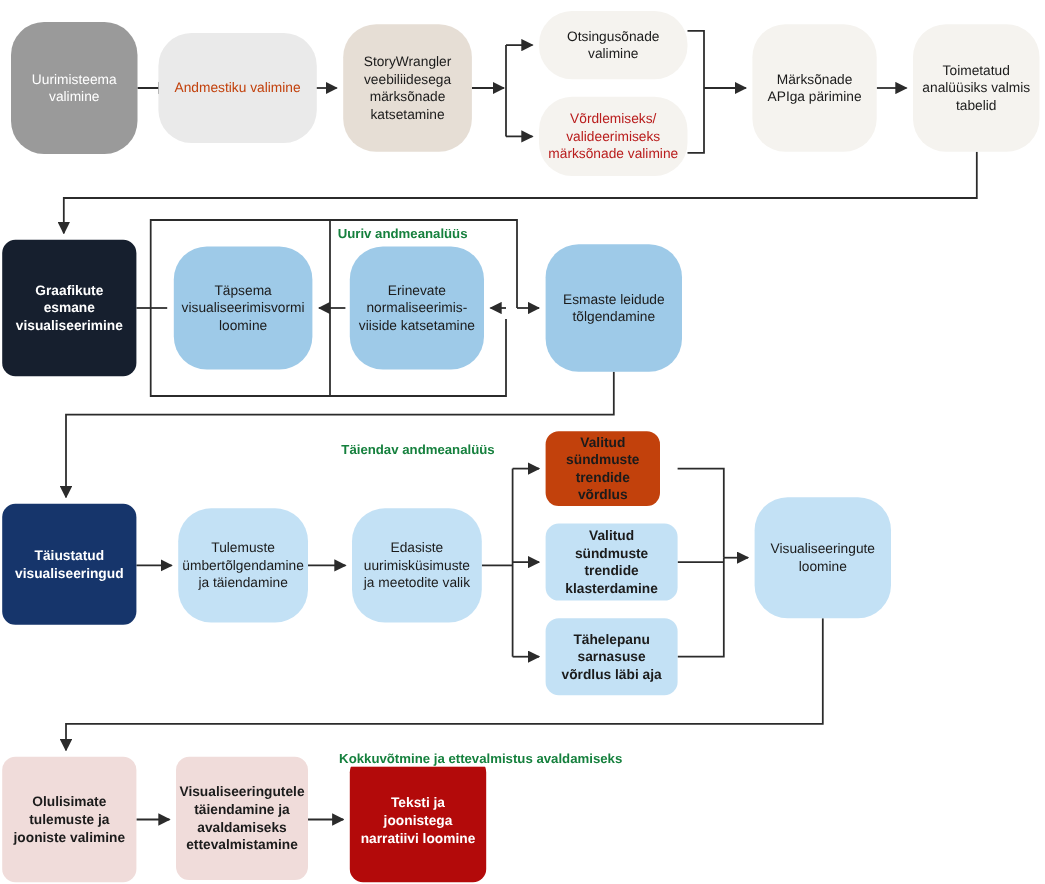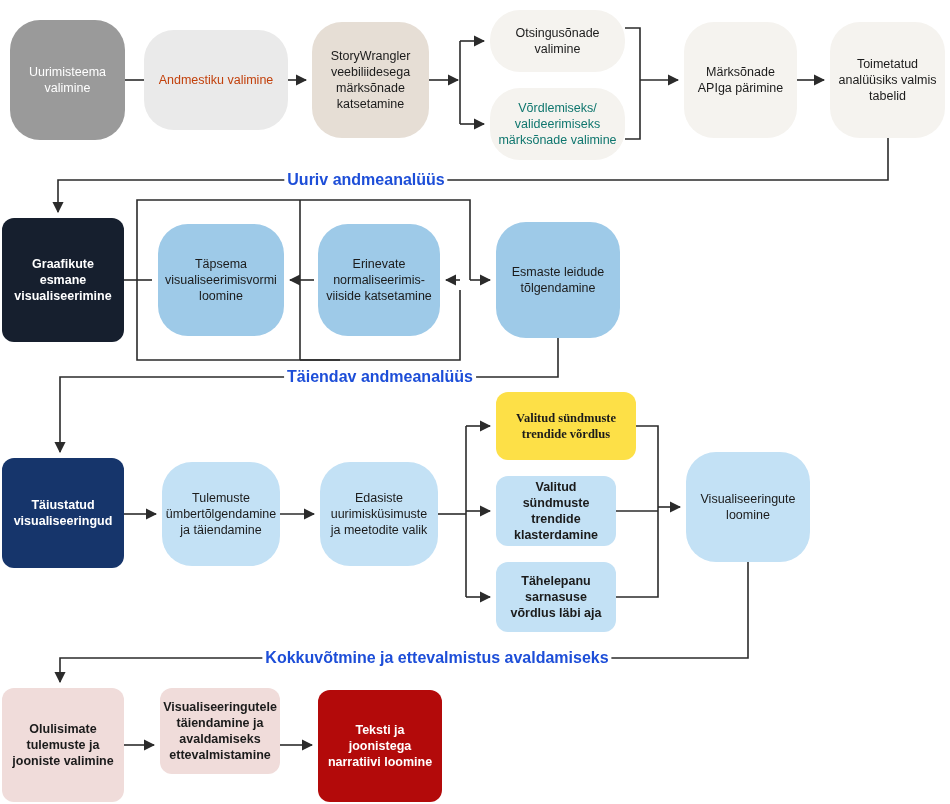--- a/index.html
+++ b/index.html
@@ -36,27 +36,28 @@
     text-align: center;
     font-size: 12.5px;
     line-height: 1.28;
     font-weight: bold;
     padding: 4px 6px;
     overflow: hidden;
   }
   .node.plain { font-weight: normal; border-radius: 30px; }
   .edge-label {
     position: absolute;
-    font-size: 16px;
+    font-size: 12px;
     font-weight: bold;
-    color: #1d4ed8;
+    color: #15803d;
     background: #ffffff;
     padding: 0 3px;
     white-space: nowrap;
     transform: translate(-50%, -50%);
+    margin-top: 32px;
   }
 </style>
 </head>
 <body>
 
 <div id="canvas">
 
   <svg id="wires" viewBox="0 0 950 804" xmlns="http://www.w3.org/2000/svg">
     <defs>
       <marker id="arw" viewBox="0 0 10 10" refX="9" refY="5" markerWidth="7" markerHeight="7" orient="auto-start-reverse">
@@ -114,38 +115,38 @@
 
       <path d="M124,745 L154,745" marker-end="url(#arw)"></path>
       <path d="M280,745 L312,745" marker-end="url(#arw)"></path>
     </g>
   </svg>
 
   <div class="node plain" style="left: 10px; top: 20px; width: 115px; height: 120px; background: rgb(154, 154, 154); color: rgb(255, 255, 255);">Uurimisteema valimine</div>
   <div class="node plain" style="left: 144px; top: 30px; width: 144px; height: 100px; background: rgb(234, 234, 234); color: #c2410c;">Andmestiku valimine</div>
   <div class="node plain" style="left: 312px; top: 22px; width: 117px; height: 116px; background: rgb(230, 222, 213); color: rgb(27, 27, 27); text-align: center;">StoryWrangler veebiliidesega märksõnade katsetamine</div>
   <div class="node plain" style="left: 490px; top: 10px; width: 135px; height: 62px; background: rgb(245, 243, 239); color: rgb(27, 27, 27);">Otsingusõnade valimine</div>
-  <div class="node plain" style="left: 490px; top: 88px; width: 135px; height: 72px; background: rgb(245, 243, 239); color: #0f766e;">Võrdlemiseks/ valideerimiseks märksõnade valimine</div>
+  <div class="node plain" style="left: 490px; top: 88px; width: 135px; height: 72px; background: rgb(245, 243, 239); color: #b91c1c;">Võrdlemiseks/ valideerimiseks märksõnade valimine</div>
   <div class="node plain" style="left: 684px; top: 22px; width: 113px; height: 116px; background: rgb(245, 243, 239); color: rgb(27, 27, 27);">Märksõnade APIga pärimine</div>
   <div class="node plain" style="left: 830px; top: 22px; width: 115px; height: 116px; background: rgb(245, 243, 239); color: rgb(27, 27, 27);">Toimetatud analüüsiks valmis tabelid</div>
 
   <div class="node" style="left: 2px; top: 218px; width: 122px; height: 124px; background: rgb(22, 31, 46); color: rgb(255, 255, 255);">Graafikute esmane visualiseerimine</div>
   <div class="node plain" style="left: 158px; top: 224px; width: 126px; height: 112px; background: rgb(158, 202, 232); color: rgb(27, 27, 27);">Täpsema visualiseerimisvormi loomine</div>
   <div class="node plain" style="left: 318px; top: 224px; width: 122px; height: 112px; background: rgb(158, 202, 232); color: rgb(27, 27, 27);">Erinevate normaliseerimis- viiside katsetamine</div>
   <div class="node plain" style="left: 496px; top: 222px; width: 124px; height: 116px; background: rgb(158, 202, 232); color: rgb(27, 27, 27);">Esmaste leidude tõlgendamine</div>
 
   <div class="node plain" style="left: 162px; top: 462px; width: 118px; height: 104px; background: rgb(195, 225, 245); color: rgb(27, 27, 27);">Tulemuste ümbertõlgendamine ja täiendamine</div>
   <div class="node" style="left: 2px; top: 458px; width: 122px; height: 110px; background: rgb(22, 53, 107); color: rgb(255, 255, 255);">Täiustatud visualiseeringud</div>
   <div class="node plain" style="left: 320px; top: 462px; width: 118px; height: 104px; background: rgb(195, 225, 245); color: rgb(27, 27, 27);">Edasiste uurimisküsimuste ja meetodite valik</div>
-  <div class="node" style="left: 496px; top: 392px; width: 140px; height: 68px; background: #fde047; color: rgb(27, 27, 27); font-family: Liberation Serif, serif;">Valitud sündmuste trendide võrdlus</div>
+  <div class="node" style="left: 496px; top: 392px; width: 104px; height: 68px; background: #c2410c; color: rgb(27, 27, 27);">Valitud sündmuste trendide võrdlus</div>
   <div class="node" style="left: 496px; top: 476px; width: 120px; height: 70px; background: rgb(195, 225, 245); color: rgb(27, 27, 27);">Valitud sündmuste trendide klasterdamine</div>
   <div class="node" style="left: 496px; top: 562px; width: 120px; height: 70px; background: rgb(195, 225, 245); color: rgb(27, 27, 27);">Tähelepanu sarnasuse võrdlus läbi aja</div>
   <div class="node plain" style="left: 686px; top: 452px; width: 124px; height: 110px; background: rgb(195, 225, 245); color: rgb(27, 27, 27);">Visualiseeringute loomine</div>
 
   <div class="node" style="left: 2px; top: 688px; width: 122px; height: 114px; background: rgb(240, 220, 218); color: rgb(27, 27, 27);">Olulisimate tulemuste ja jooniste valimine</div>
-  <div class="node" style="left: 160px; top: 688px; width: 120px; height: 86px; background: rgb(240, 220, 218); color: rgb(27, 27, 27);">Visualiseeringutele täiendamine ja avaldamiseks ettevalmistamine</div>
+  <div class="node" style="left: 160px; top: 688px; width: 120px; height: 112px; background: rgb(240, 220, 218); color: rgb(27, 27, 27);">Visualiseeringutele täiendamine ja avaldamiseks ettevalmistamine</div>
   <div class="node" style="left: 318px; top: 690px; width: 124px; height: 112px; background: rgb(179, 10, 10); color: rgb(255, 255, 255);">Teksti ja joonistega narratiivi loomine</div>
 
   <div class="edge-label" style="left: 366px; top: 180px;">Uuriv andmeanalüüs</div>
   <div class="edge-label" style="left: 380px; top: 377px;">Täiendav andmeanalüüs</div>
   <div class="edge-label" style="left: 437px; top: 658px;">Kokkuvõtmine ja ettevalmistus avaldamiseks</div>
 
 </div>
 
 </body></html>

